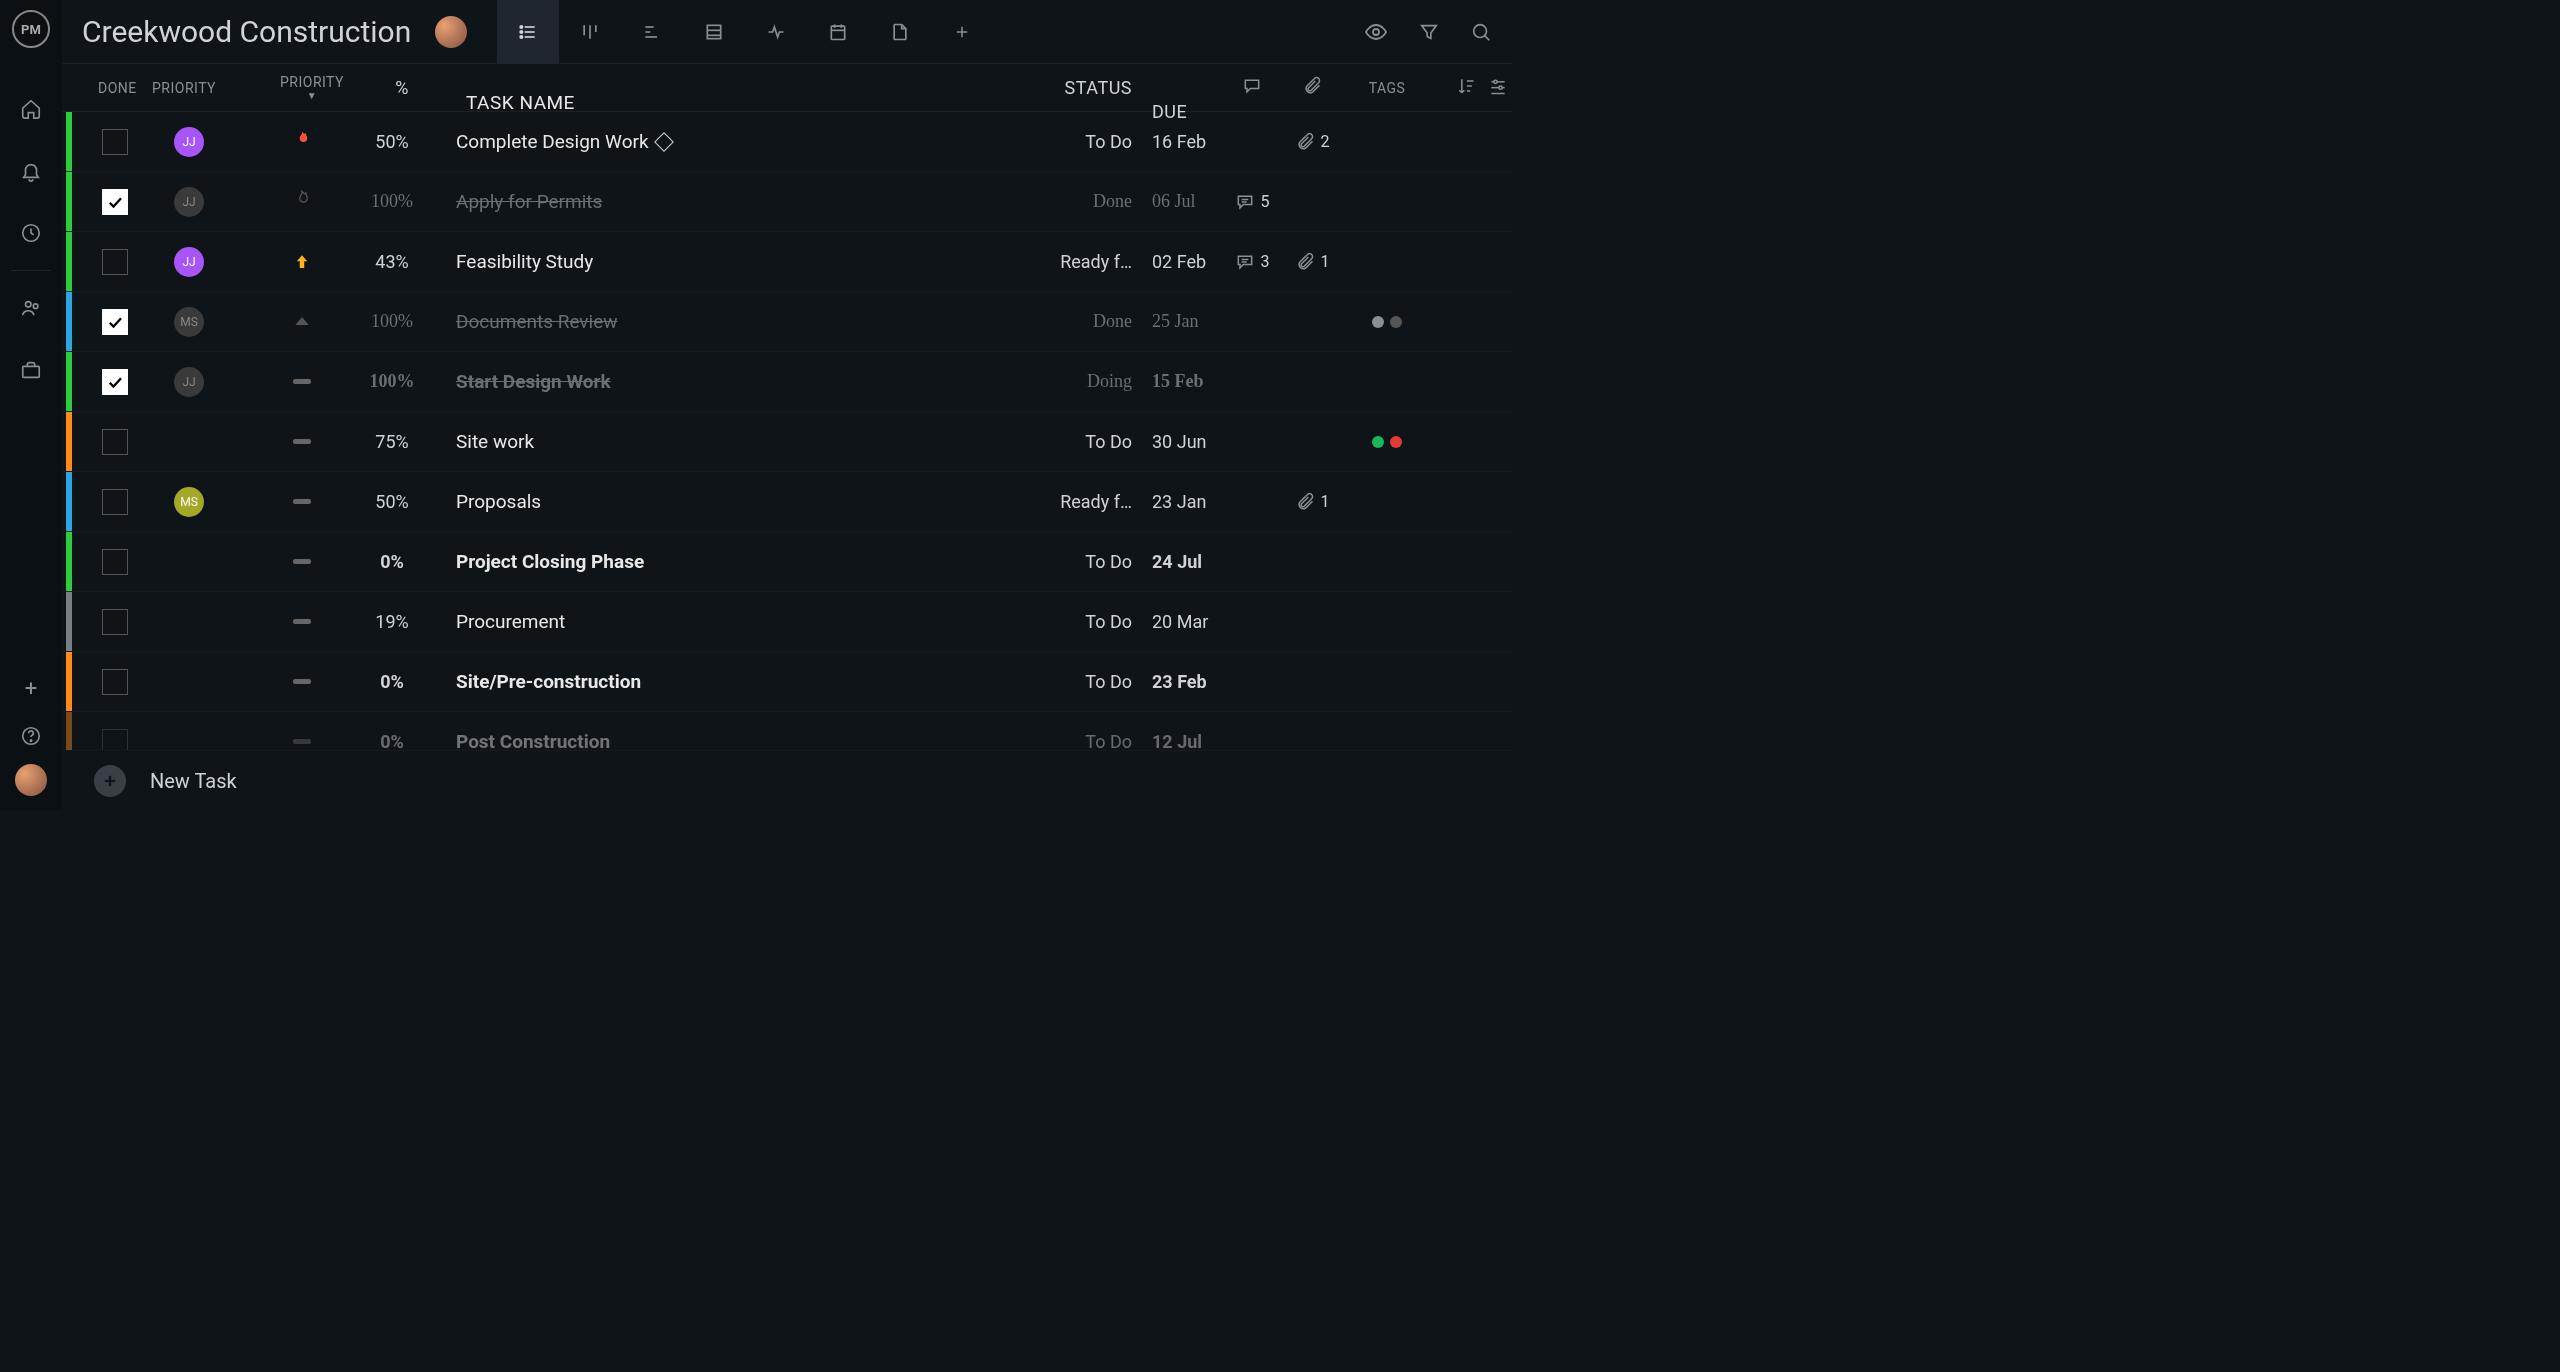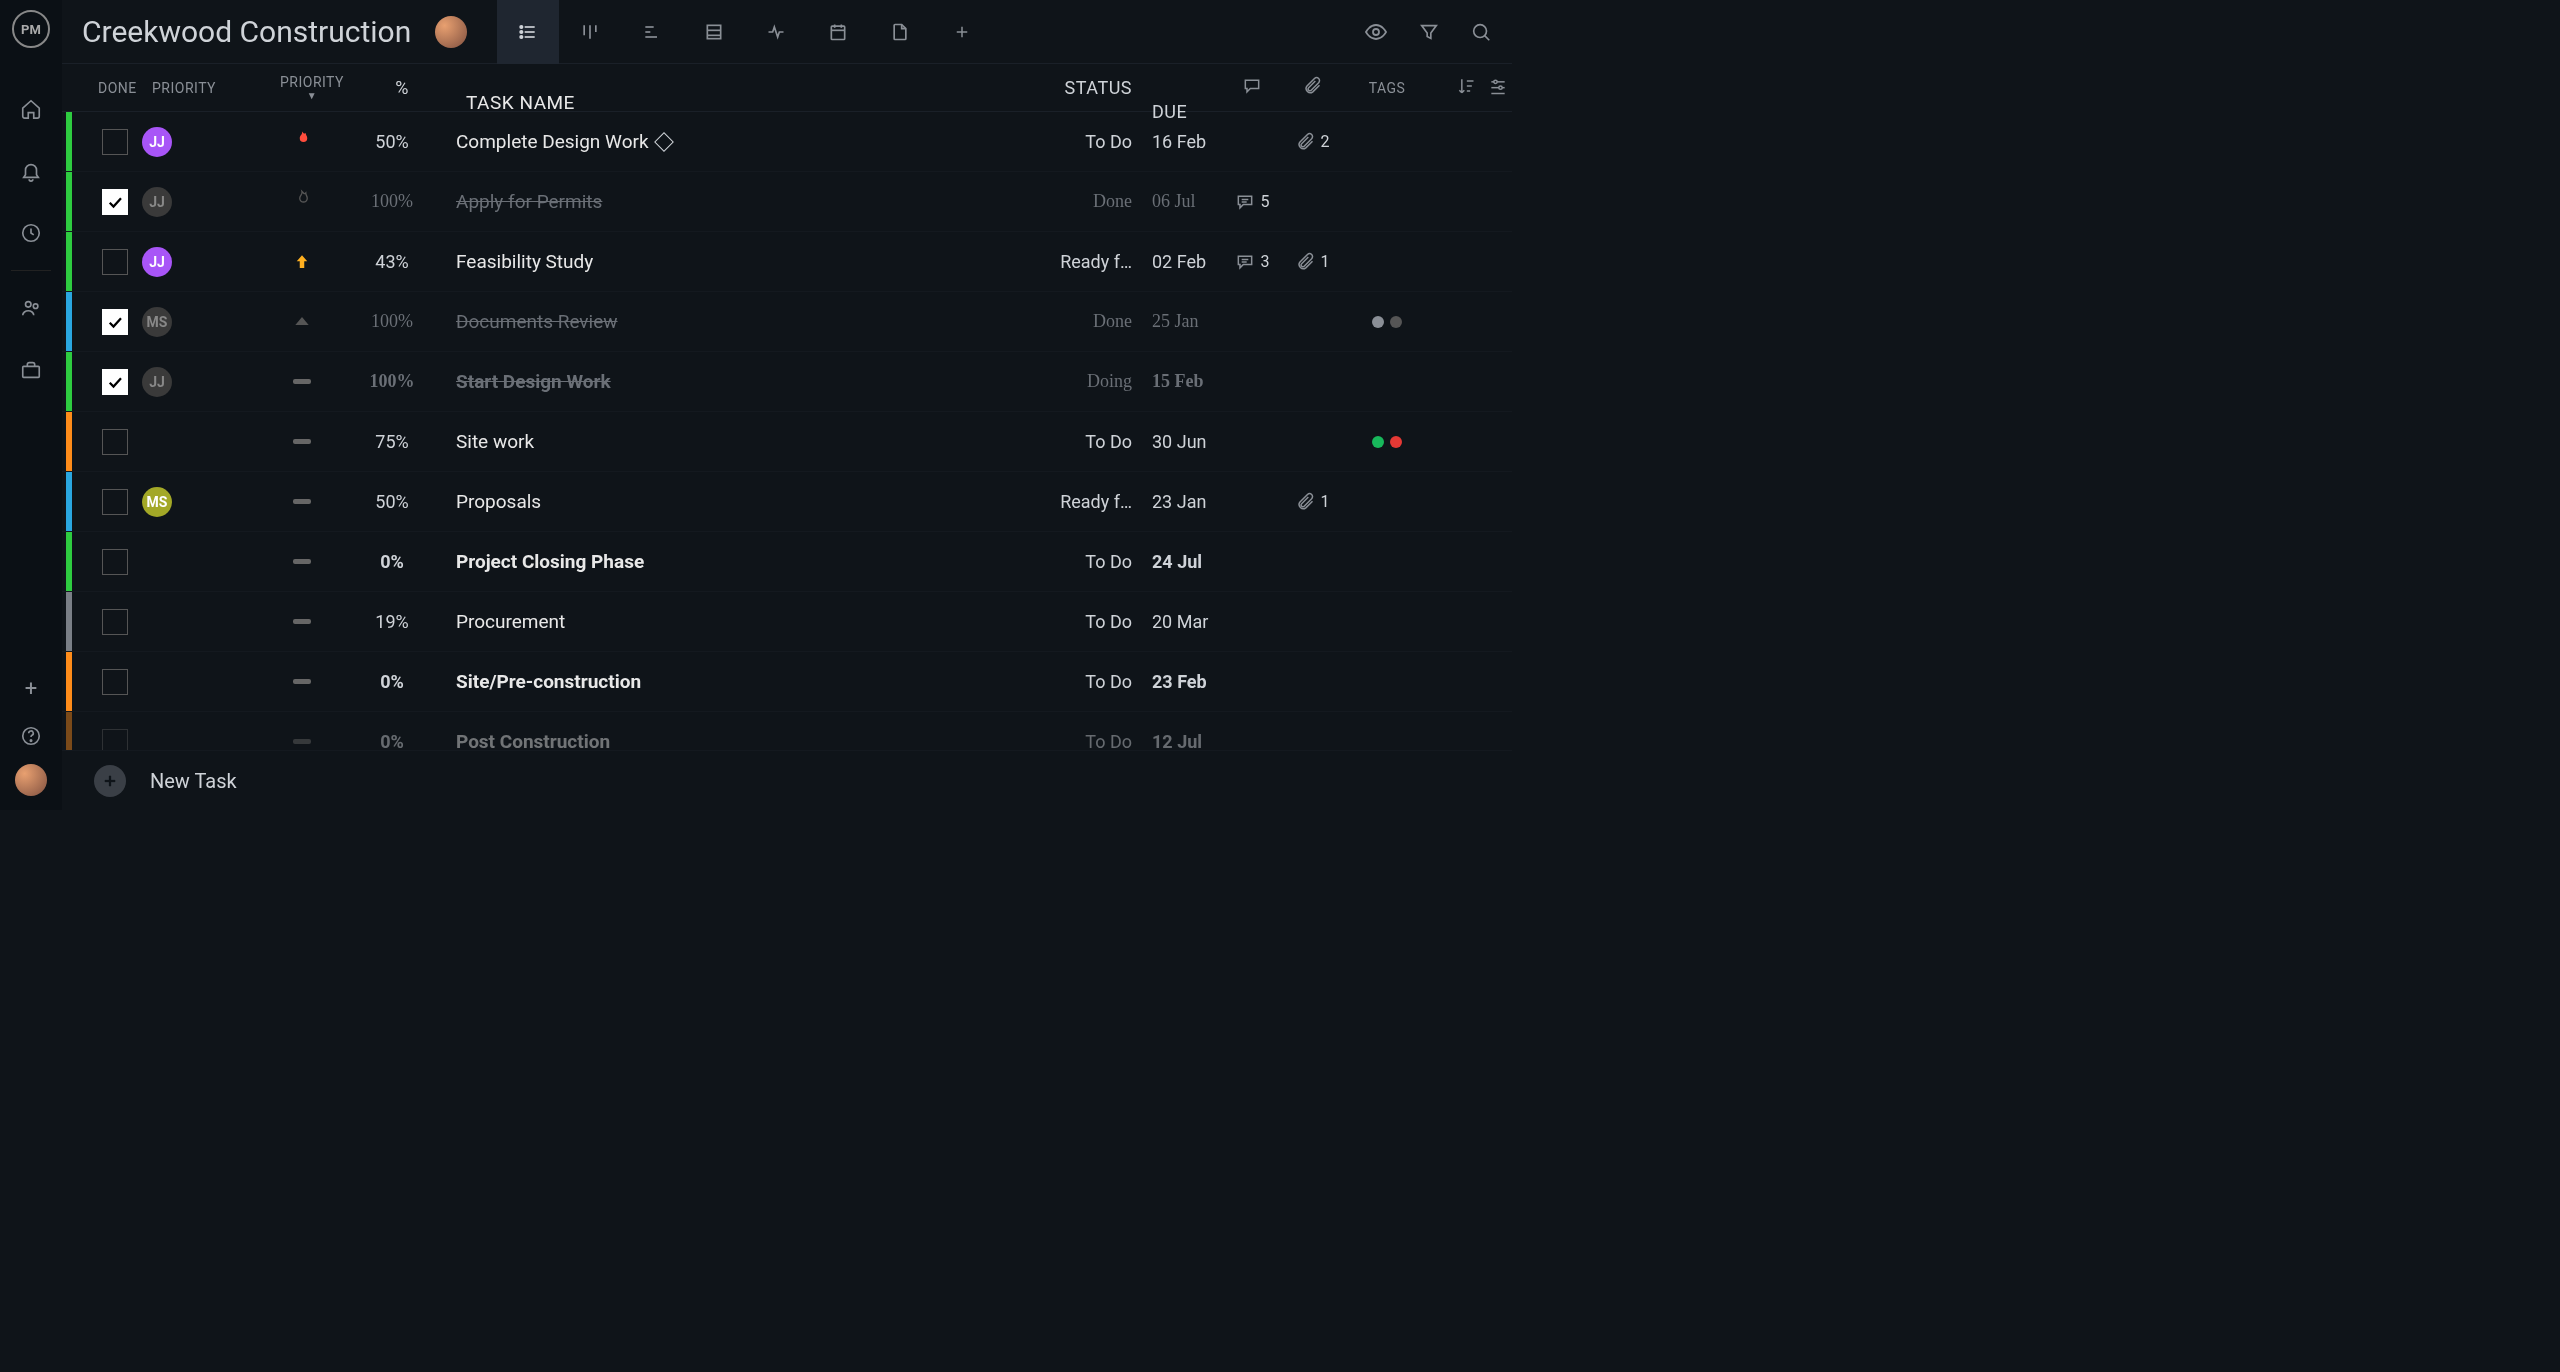--- a/index.html
+++ b/index.html
@@ -91,21 +91,21 @@
 .c-attach{width:60px; justify-content:center; gap:4px; color:#8a8f96;}
 .c-tags{width:90px; justify-content:center; gap:6px;}
 .c-tools{width:80px;}
 .checkbox {
   width:26px; height:26px; border:1.5px solid #555; background:transparent;
   display:flex; align-items:center; justify-content:center; cursor:pointer;
 }
 .checkbox.checked{background:#fff; border-color:#fff;}
 .checkbox.checked svg{display:block;}
 .checkbox svg{display:none;}
-.av {width:30px;height:30px;border-radius:50%;display:flex;align-items:center;justify-content:center;font-size:14px;font-weight:700;}
+.av {width:30px;height:30px;border-radius:50%;display:flex;align-items:center;justify-content:center;font-size:12px;font-weight:400;margin-left:32px;}
 .av.jj{background:#a855f7;color:#fff;}
 .av.jj.dim{background:#3a3a3a;color:#888;}
 .av.ms{background:#3a3a3a;color:#888;}
 .av.ms.live{background:#a3a827;color:#fff;}
 .done-row .c-name span{text-decoration:line-through;color:#6a6f76;}
 .done-row .c-percent,.done-row .c-status,.done-row .c-due{color:#6a6f76;font-family:Liberation Serif, serif;}
 .bold{font-weight:700;}
 .tagdot{width:12px;height:12px;border-radius:50%;}
 .diamond{display:inline-block;width:14px;height:14px;border:1.5px solid #cfd3d8;transform:rotate(45deg);margin-left:8px;vertical-align:1px;}
 

